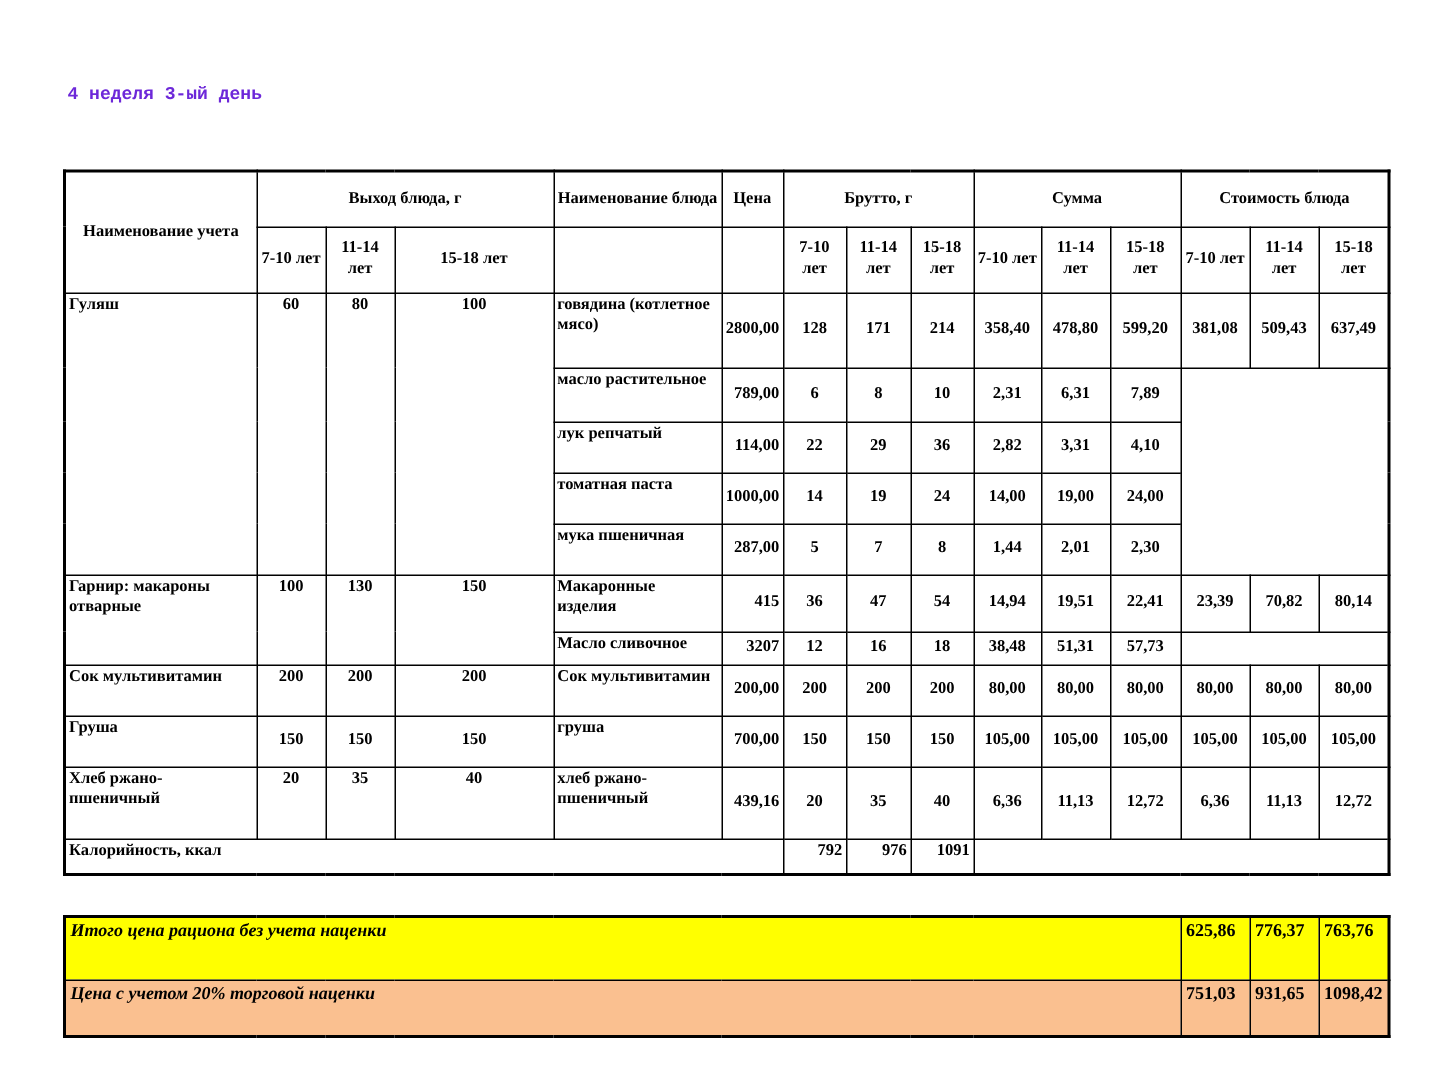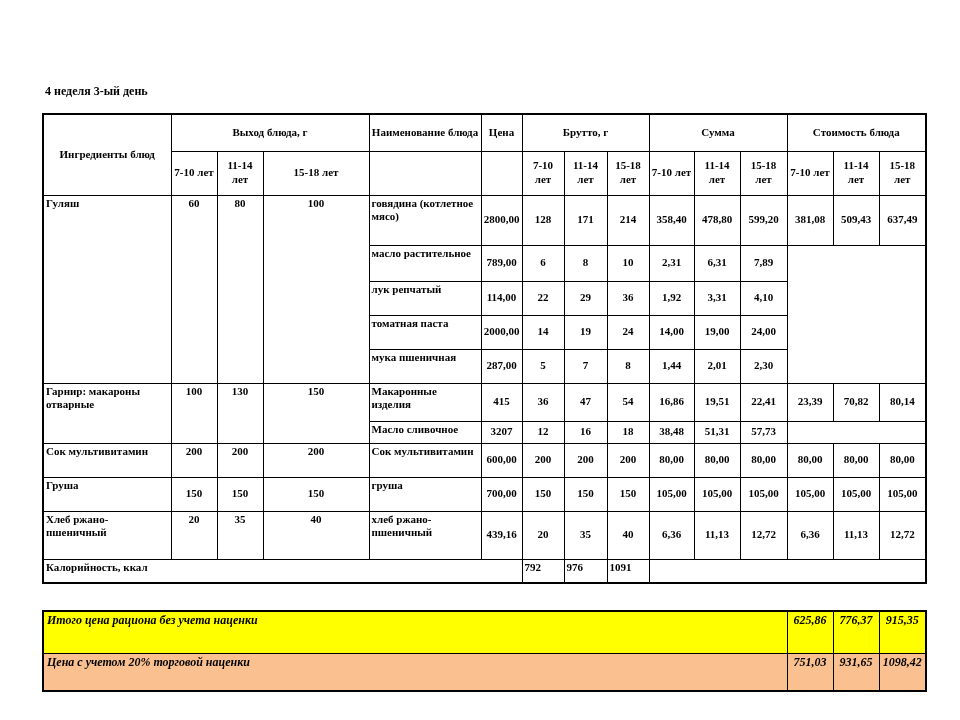--- a/index.html
+++ b/index.html
@@ -4,64 +4,64 @@
 <style>
   html, body { margin: 0; padding: 0; background: #ffffff; }
   .page {
     position: relative;
     width: 960px; height: 720px;
     background: #ffffff;
     font-family: "Liberation Serif", "DejaVu Serif", serif;
     overflow: hidden;
   }
   .title {
-    position: absolute; left: 45px; top: 84px;
-    font-size: 12px; font-weight: bold; color: #000000;
+    position: absolute; left: 45px; top: 56px;
+    font-size: 12px; font-weight: bold; color: #6d28d9; font-family: Liberation Mono, monospace;
   }
   table { border-collapse: collapse; table-layout: fixed; }
   .main {
     position: absolute; left: 42px; top: 113px; width: 883px;
     border: 2px solid #000;
   }
   .main th, .main td {
     border: 1px solid #000;
     font-size: 11px; font-weight: bold; color: #000;
     padding: 1px 2px;
     overflow: hidden;
     line-height: 1.25;
   }
   .main th { text-align: center; vertical-align: middle; }
   td.name { text-align: left; vertical-align: top; }
   td.ing  { text-align: left; vertical-align: top; }
   td.num  { text-align: center; vertical-align: middle; }
   td.top  { vertical-align: top; }
-  td.price { text-align: center; vertical-align: middle; word-break: break-all; margin-left: 37px; }
+  td.price { text-align: right; vertical-align: middle; word-break: break-all; margin-left: 37px; }
   td.cal-label { text-align: left; vertical-align: top; }
-  td.cal-val { vertical-align: top; }
+  td.cal-val { text-align: right; vertical-align: top; }
   td.empty { }
   tr.h37 { height: 37px; } tr.h44 { height: 44px; }
   tr.h50 { height: 50px; } tr.h36 { height: 36px; }
   tr.h34 { height: 34px; } tr.h38 { height: 38px; }
   tr.h22 { height: 22px; } tr.h48 { height: 48px; font-family: Liberation Serif, serif; }
   tr.h24 { height: 24px; }
   .summary {
     position: absolute; left: 42px; top: 610px; width: 883px;
     border: 2px solid #000;
   }
   .summary td {
     border: 1px solid #000;
     font-size: 12px; font-weight: bold; color: #000;
     padding: 1px 3px;
     overflow: hidden;
     vertical-align: top;
   }
   .summary tr.s1 { height: 42px; }
   .summary tr.s2 { height: 38px; }
   td.slabel { text-align: left; font-style: italic; }
-  td.sval { text-align: center; word-break: break-all; font-style: italic; }
+  td.sval { text-align: left; word-break: break-all; }
 </style>
 </head>
 <body>
 
 <div class="page">
 
   <div class="title">4 неделя 3-ый день</div>
 
   <table class="main">
     <colgroup>
@@ -77,21 +77,21 @@
       <col style="width:45px">
         <col style="width:46px">
         <col style="width:47px">
       <col style="width:46px">
         <col style="width:46px">
         <col style="width:47px">
     </colgroup>
 
     <tbody>
         <tr class="h37">
-      <th rowspan="2">Ингредиенты блюд</th>
+      <th rowspan="2">Наименование учета</th>
       <th colspan="3">Выход блюда, г</th>
       <th>Наименование блюда</th>
       <th>Цена</th>
       <th colspan="3">Брутто, г</th>
       <th colspan="3">Сумма</th>
       <th colspan="3">Стоимость блюда</th>
     </tr>
     <tr class="h44">
       <th>7-10 лет</th>
       <th>11-14 лет</th>
@@ -136,27 +136,27 @@
       <td class="num">6,31</td>
       <td class="num">7,89</td>
       <td class="empty" colspan="3" rowspan="4"></td>
     </tr>
     <tr class="h34">
       <td class="ing">лук репчатый</td>
       <td class="price">114,00</td>
       <td class="num">22</td>
       <td class="num">29</td>
       <td class="num">36</td>
-      <td class="num">1,92</td>
+      <td class="num">2,82</td>
       <td class="num">3,31</td>
       <td class="num">4,10</td>
     </tr>
     <tr class="h34">
       <td class="ing">томатная паста</td>
-      <td class="price">2000,00</td>
+      <td class="price">1000,00</td>
       <td class="num">14</td>
       <td class="num">19</td>
       <td class="num">24</td>
       <td class="num">14,00</td>
       <td class="num">19,00</td>
       <td class="num">24,00</td>
     </tr>
     <tr class="h34">
       <td class="ing">мука пшеничная</td>
       <td class="price">287,00</td>
@@ -171,21 +171,21 @@
     <tr class="h38">
       <td class="name" rowspan="2">Гарнир: макароны отварные</td>
       <td class="num top" rowspan="2">100</td>
       <td class="num top" rowspan="2">130</td>
       <td class="num top" rowspan="2">150</td>
       <td class="ing">Макаронные изделия</td>
       <td class="price">415</td>
       <td class="num">36</td>
       <td class="num">47</td>
       <td class="num">54</td>
-      <td class="num">16,86</td>
+      <td class="num">14,94</td>
       <td class="num">19,51</td>
       <td class="num">22,41</td>
       <td class="num">23,39</td>
       <td class="num">70,82</td>
       <td class="num">80,14</td>
     </tr>
     <tr class="h22">
       <td class="ing">Масло сливочное</td>
       <td class="price">3207</td>
       <td class="num">12</td>
@@ -196,21 +196,21 @@
       <td class="num">57,73</td>
       <td class="empty" colspan="3"></td>
     </tr>
 
     <tr class="h34">
       <td class="name">Сок мультивитамин</td>
       <td class="num top">200</td>
       <td class="num top">200</td>
       <td class="num top">200</td>
       <td class="ing">Сок мультивитамин</td>
-      <td class="price">600,00</td>
+      <td class="price">200,00</td>
       <td class="num">200</td>
       <td class="num">200</td>
       <td class="num">200</td>
       <td class="num">80,00</td>
       <td class="num">80,00</td>
       <td class="num">80,00</td>
       <td class="num">80,00</td>
       <td class="num">80,00</td>
       <td class="num">80,00</td>
     </tr>
@@ -277,21 +277,21 @@
         <col style="width:47px">
       <col style="width:46px">
         <col style="width:46px">
         <col style="width:47px">
     </colgroup>
     <tbody>
         <tr class="s1" style="background-color: rgb(255, 255, 0);">
       <td class="slabel" colspan="12">Итого цена рациона без учета наценки</td>
       <td class="sval">625,86</td>
       <td class="sval">776,37</td>
-      <td class="sval">915,35</td>
+      <td class="sval">763,76</td>
     </tr>
     <tr class="s2" style="background-color: rgb(250, 192, 144); border-radius: 15px;">
       <td class="slabel" colspan="12">Цена с учетом 20% торговой наценки</td>
       <td class="sval">751,03</td>
       <td class="sval">931,65</td>
       <td class="sval">1098,42</td>
     </tr>
   </tbody>
     </table>
 

